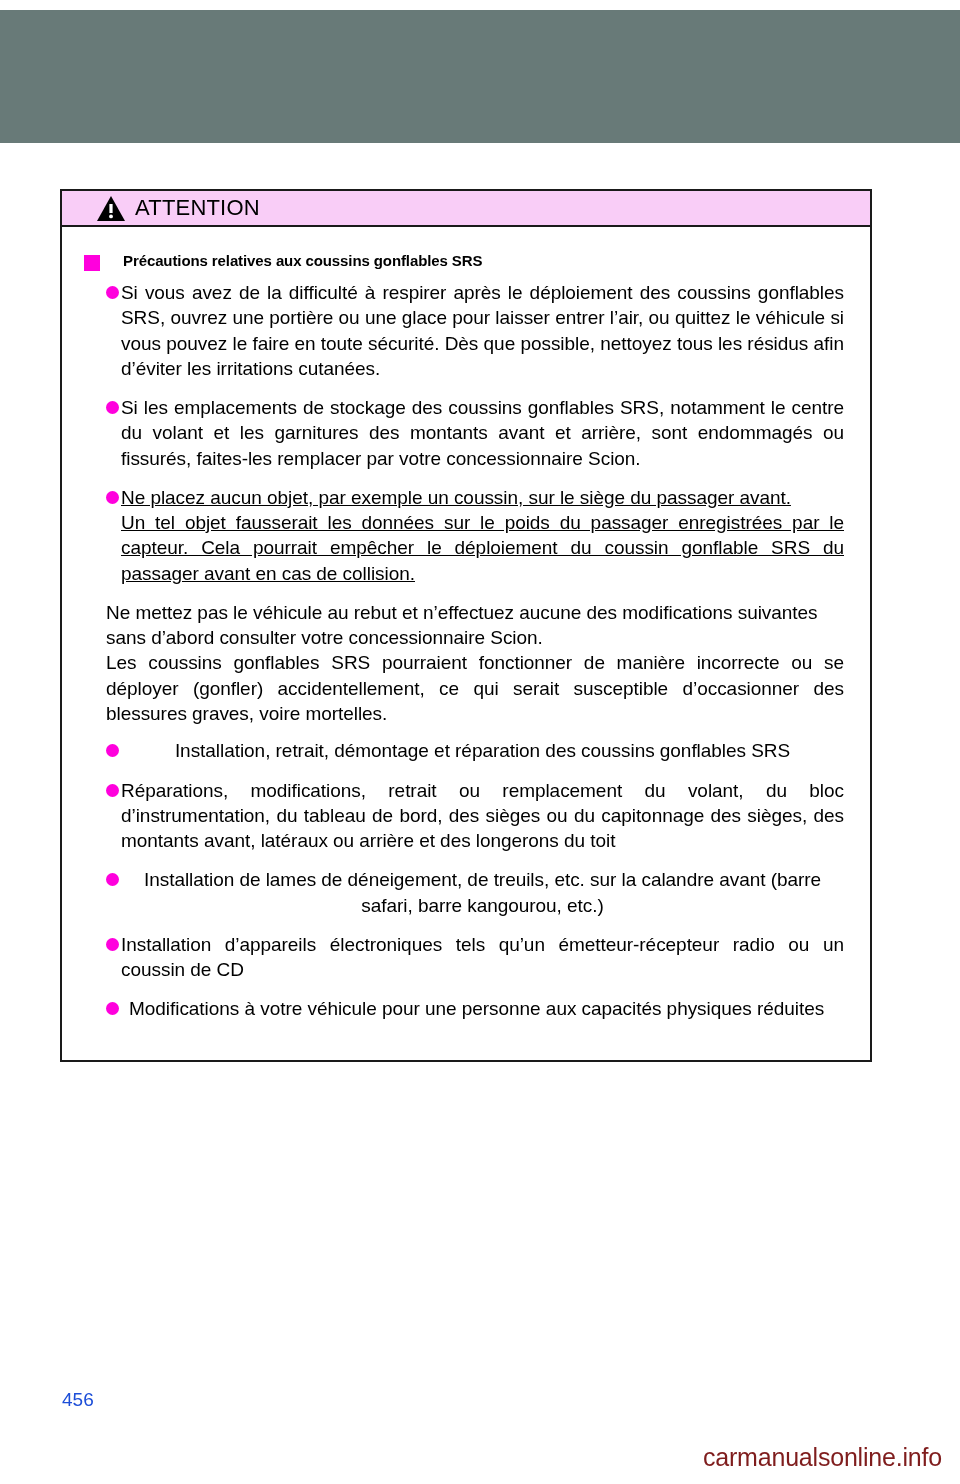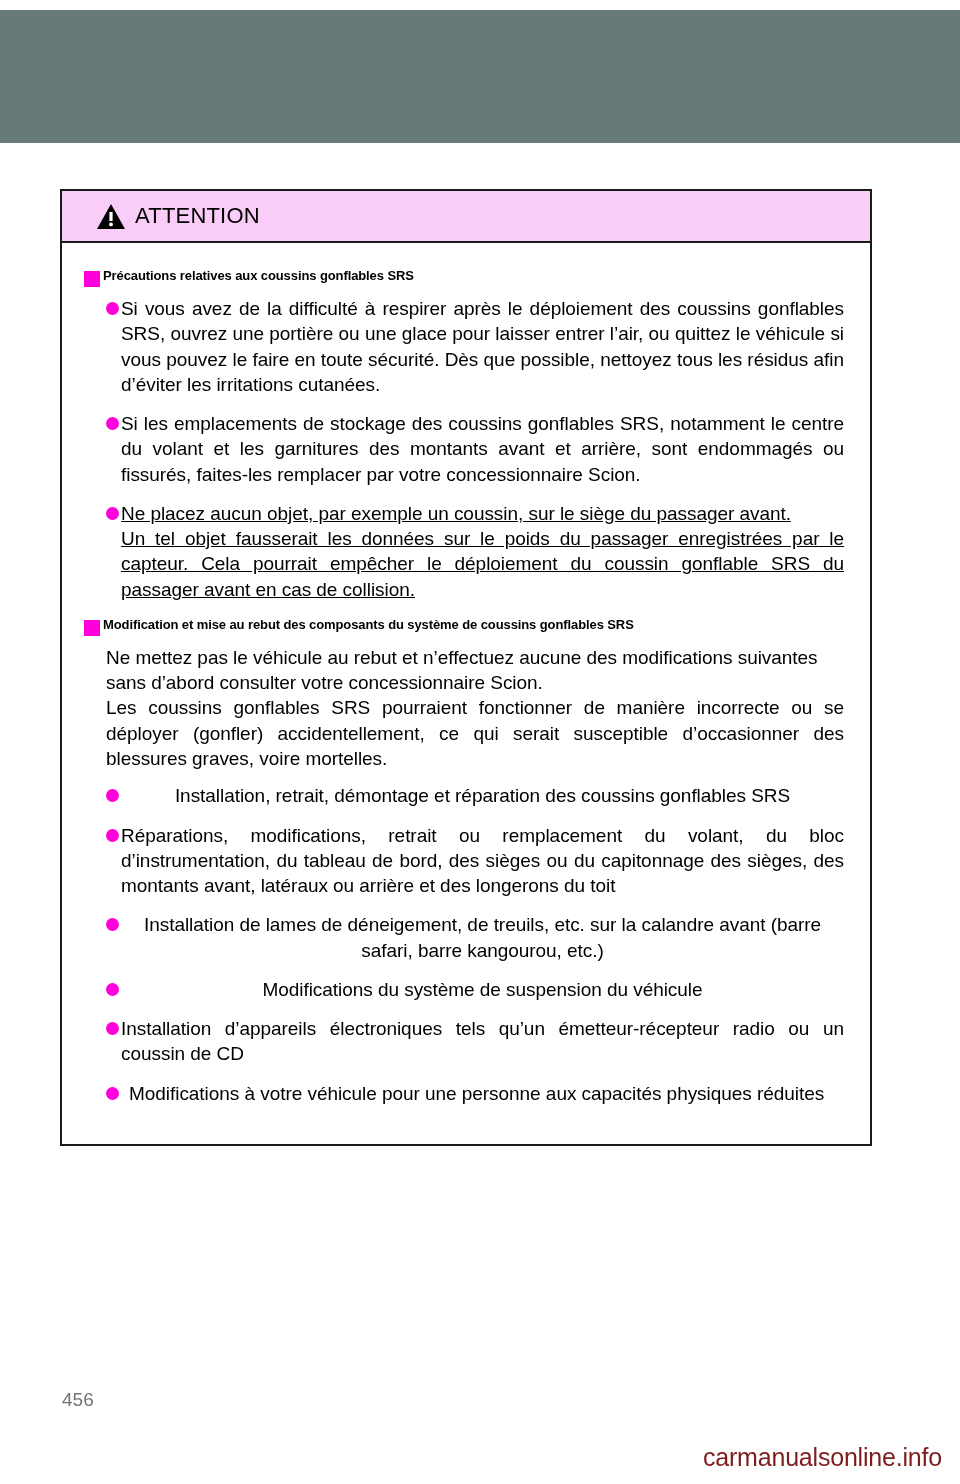--- a/index.html
+++ b/index.html
@@ -33,21 +33,21 @@
     top: 189px;
     width: 812px;
     border: 2px solid #1a1a1a;
     box-sizing: border-box;
     background: #ffffff;
   }
 
   .warning-header {
     background: #f9cdf7;
     border-bottom: 2px solid #1a1a1a;
-    height: 52px;
+    height: 36px;
     display: flex;
     align-items: center;
     padding-left: 34px;
     box-sizing: border-box;
   }
   .warn-triangle {
     width: 30px;
     height: 27px;
     flex: 0 0 auto;
     display: block;
@@ -74,24 +74,25 @@
   }
   .sq-marker {
     width: 16px;
     height: 16px;
     background: #ff00dd;
     flex: 0 0 auto;
     margin-top: 4px;
     margin-right: 3px;
   }
   .section-head-text {
-    font-size: 13px;
+    font-size: 15px;
     font-weight: bold;
     line-height: 1.33;
     letter-spacing: -0.1px;
+    margin-left: 20px;
   }
 
   
   .bullet-item {
     display: flex;
     align-items: flex-start;
     margin: 0 0 14px 22px;
   }
   .dot-marker {
     width: 13px;
@@ -133,21 +134,21 @@
   .plain-para p.last-left {
     text-align: left;
   }
 
   
   .page-number {
     position: absolute;
     left: 62px;
     top: 1389px;
     font-size: 19px;
-    color: #737373;
+    color: #1d4ed8;
   }
   .watermark {
     position: absolute;
     right: 18px;
     top: 1443px;
     font-size: 25px;
     color: #7f1d1d;
     letter-spacing: -0.2px;
   }
 </style>
@@ -185,24 +186,20 @@
     </div>
 
     <div class="bullet-item">
       <span class="dot-marker"></span>
       <span class="bullet-text">
         <p class="nojust">Ne placez aucun objet, par exemple un coussin, sur le siège du passager avant.</p>
         <p>Un tel objet fausserait les données sur le poids du passager enregistrées par le capteur. Cela pourrait empêcher le déploiement du coussin gonflable SRS du passager avant en cas de collision.</p>
       </span>
     </div>
 
-    <div class="section-head">
-      <span class="sq-marker"></span>
-      <span class="section-head-text">Modification et mise au rebut des composants du système de coussins gonflables SRS</span>
-    </div>
 
     <div class="plain-para">
       <p class="last-left">Ne mettez pas le véhicule au rebut et n’effectuez aucune des modifications suivantes sans d’abord consulter votre concessionnaire Scion.</p>
       <p>Les coussins gonflables SRS pourraient fonctionner de manière incorrecte ou se déployer (gonfler) accidentellement, ce qui serait susceptible d’occasionner des blessures graves, voire mortelles.</p>
     </div>
 
     <div class="bullet-item">
       <span class="dot-marker"></span>
       <span class="bullet-text nojust">Installation, retrait, démontage et réparation des coussins gonflables SRS</span>
     </div>
@@ -211,24 +208,20 @@
       <span class="dot-marker"></span>
       <span class="bullet-text">Réparations, modifications, retrait ou remplacement du volant, du bloc d’instrumentation, du tableau de bord, des sièges ou du capitonnage des sièges, des montants avant, latéraux ou arrière et des longerons du toit</span>
     </div>
 
 
     <div class="bullet-item">
       <span class="dot-marker"></span>
       <span class="bullet-text nojust">Installation de lames de déneigement, de treuils, etc. sur la calandre avant (barre safari, barre kangourou, etc.)</span>
     </div>
 
-    <div class="bullet-item">
-      <span class="dot-marker"></span>
-      <span class="bullet-text nojust">Modifications du système de suspension du véhicule</span>
-    </div>
 
     <div class="bullet-item">
       <span class="dot-marker"></span>
       <span class="bullet-text">Installation d’appareils électroniques tels qu’un émetteur-récepteur radio ou un coussin de CD</span>
     </div>
 
     <div class="bullet-item" style="margin-bottom:12px;gap:8px;">
       <span class="dot-marker"></span>
       <span class="bullet-text">Modifications à votre véhicule pour une personne aux capacités physiques réduites</span>
     </div>

